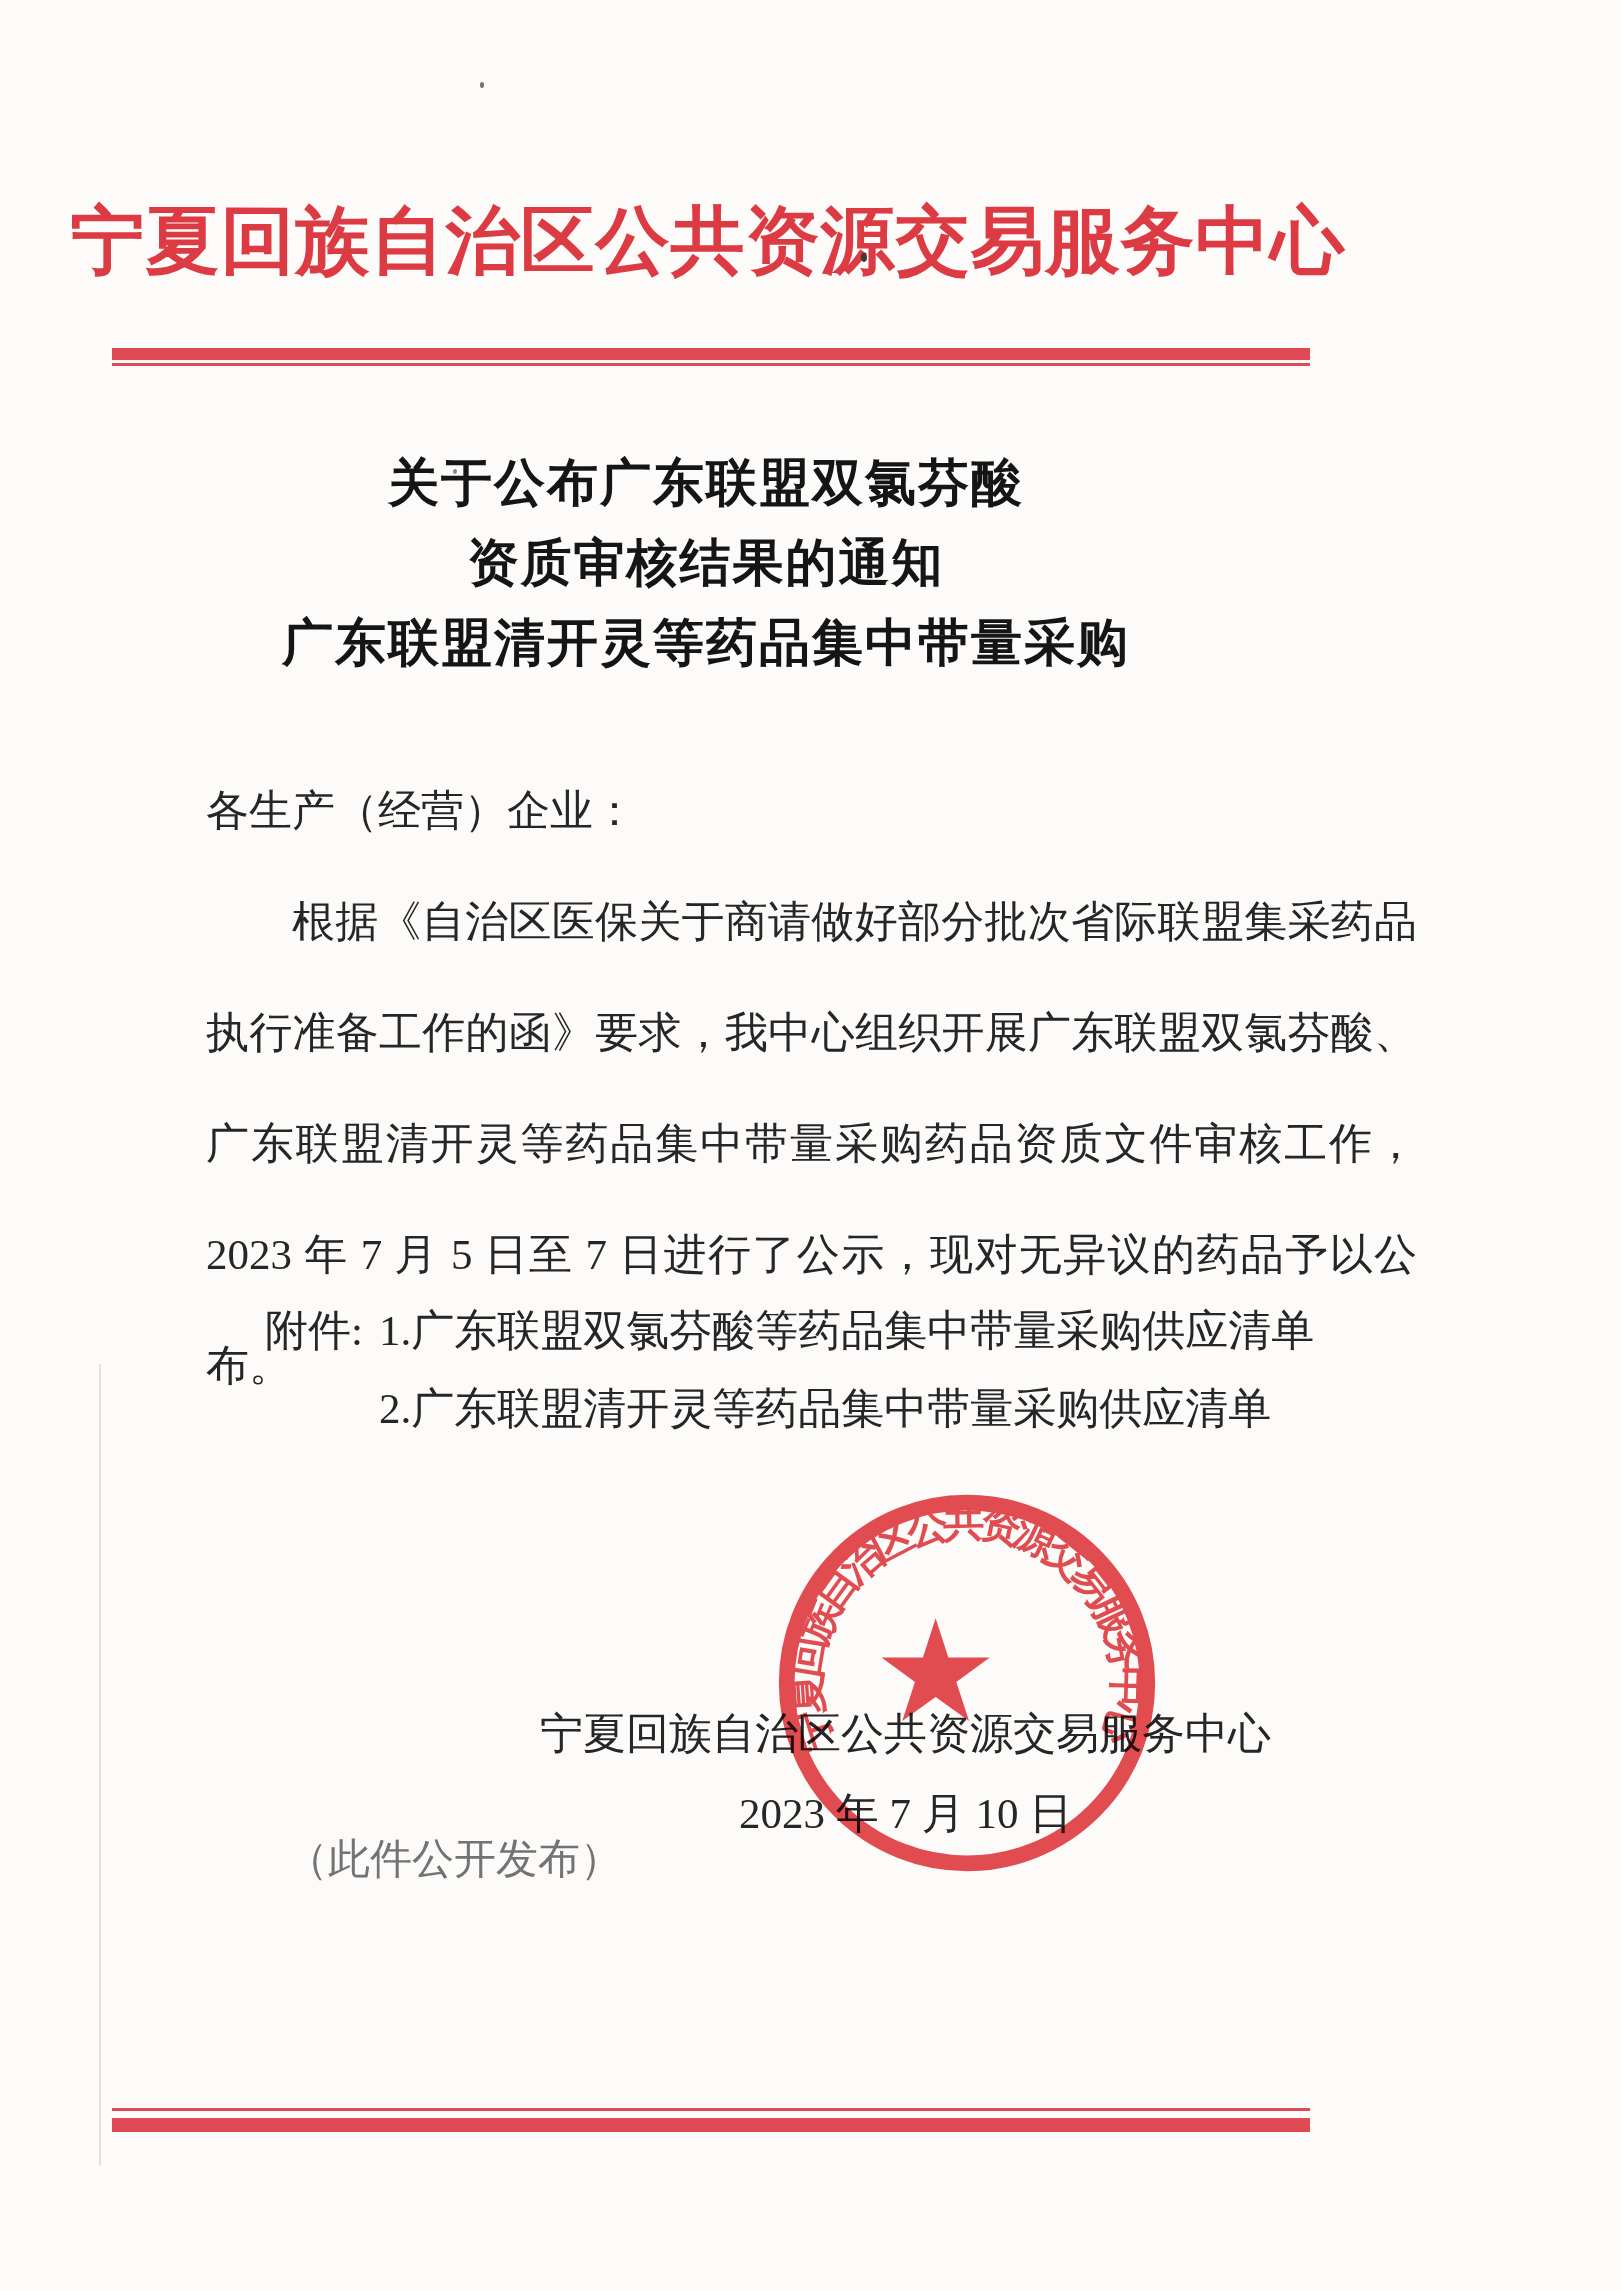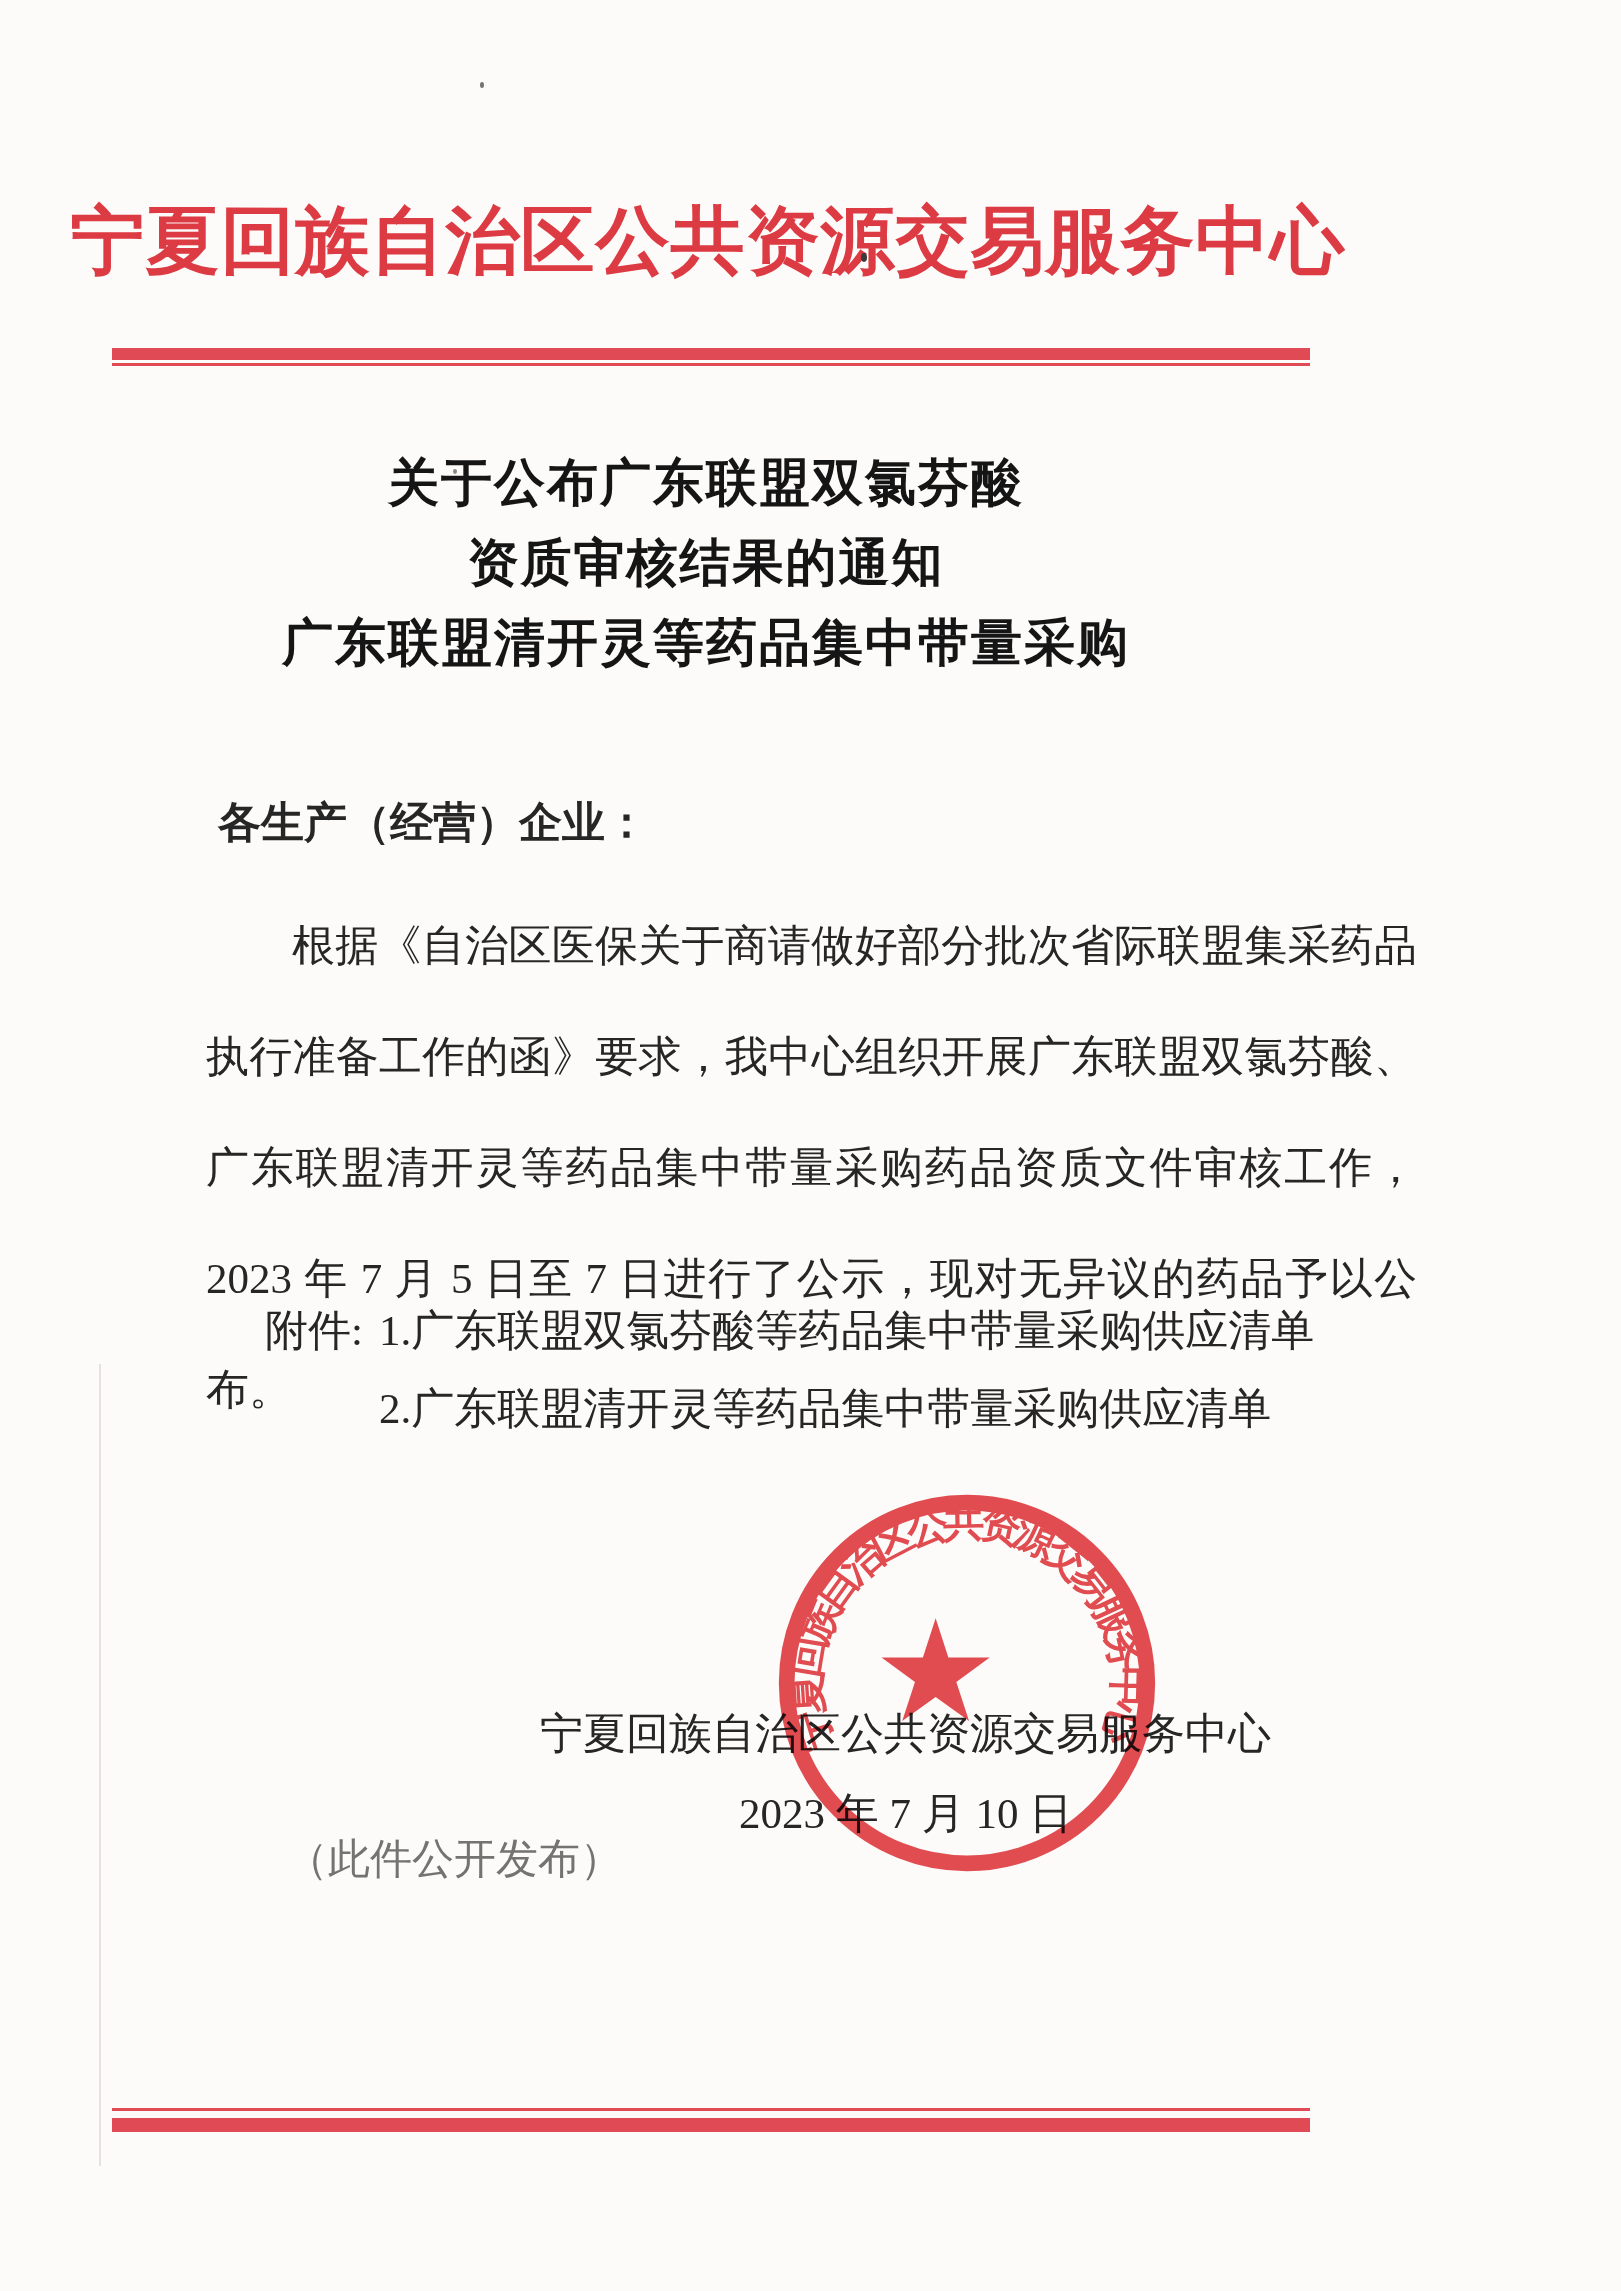--- a/index.html
+++ b/index.html
@@ -34,21 +34,21 @@
     font-size:51px; font-weight:bold; color:#151515;
     line-height:80px; letter-spacing:2px;
     white-space:nowrap;
   }
 
   
   .body-block {
     position:absolute; top:755px; left:206px; width:1211px;
     font-size:43px; line-height:111px; color:#262626;
   }
-  .salutation { margin:12px;font-weight:bold; }
+  .salutation { margin:0; }
   .main-para {
     margin:0;
     text-indent:86px;
     text-align:justify;
     text-justify:inter-ideograph;
   }
 
   
   .attachments {
     position:absolute; top:1292px; left:265px;

